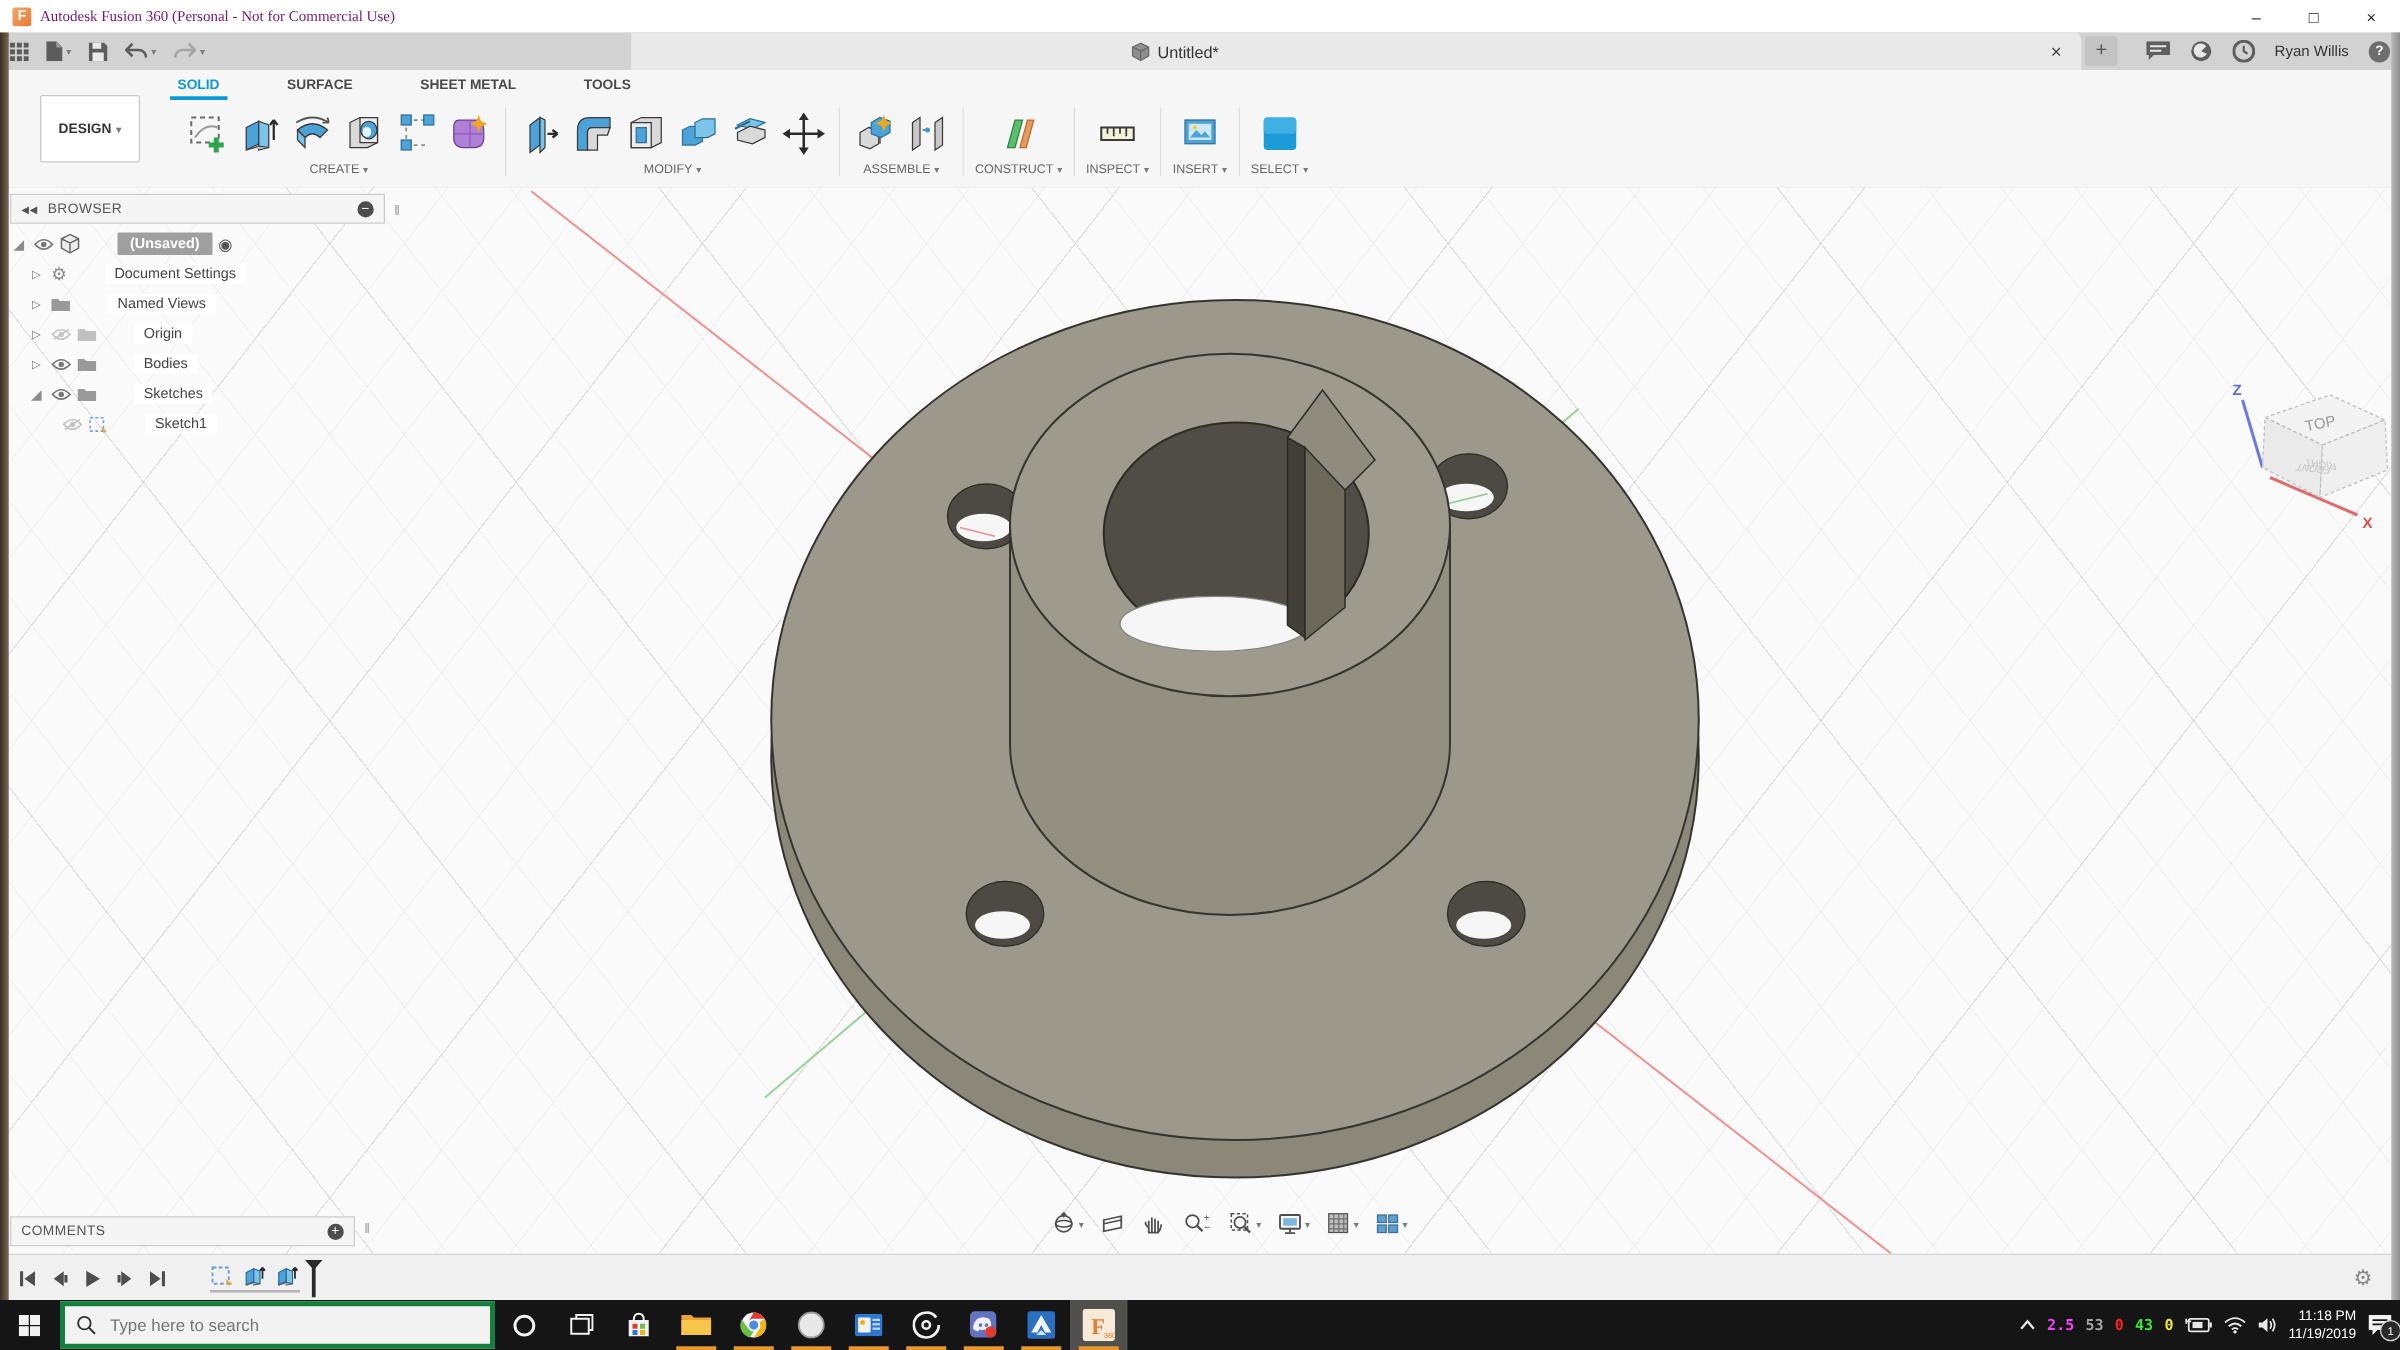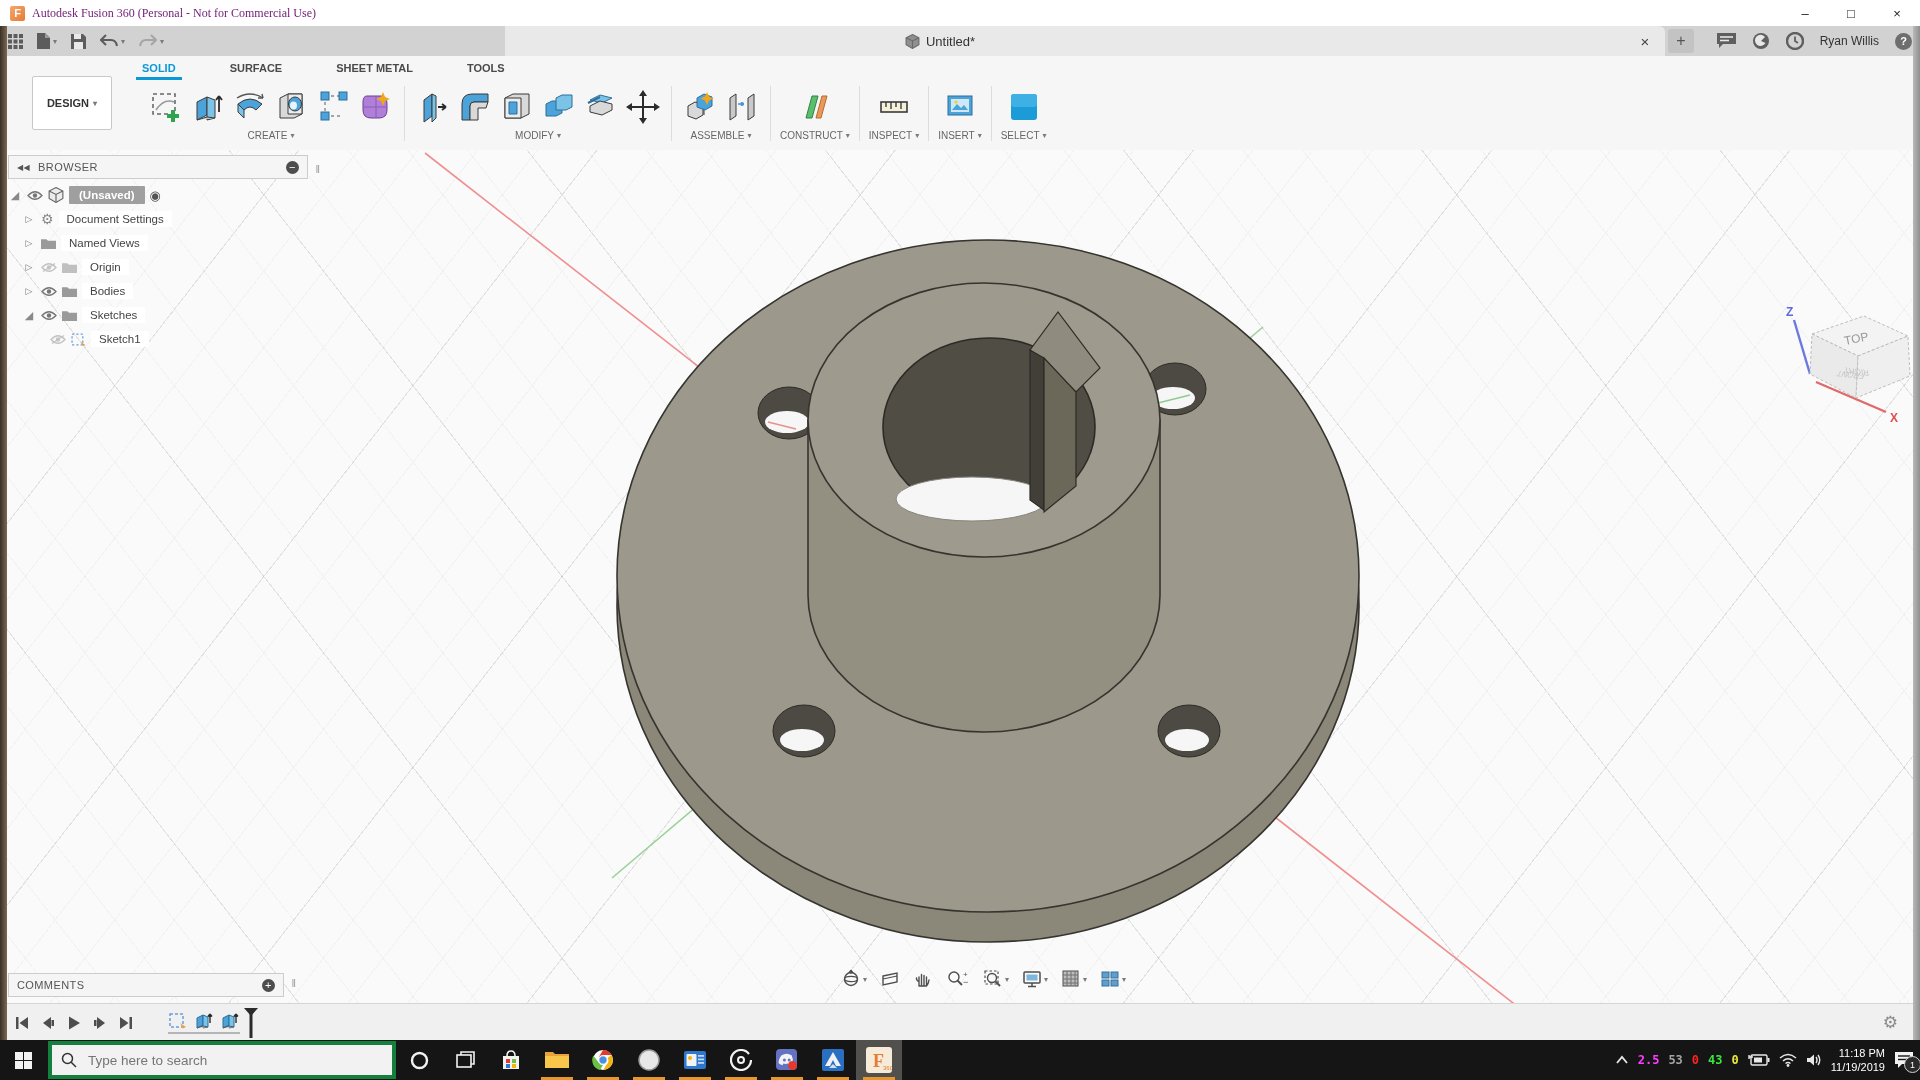--- a/index.html
+++ b/index.html
@@ -52,21 +52,21 @@
 
   
   .browser{position:absolute;left:8px;top:5px;width:300px;font-size:11.5px;color:#444;}
   .panel-head{height:22px;background:rgba(244,244,244,.95);border:1px solid #ccc;display:flex;align-items:center;padding:0 8px;color:#555;font-size:11px;letter-spacing:.4px;}
   .panel-head .collapse{font-size:8px;margin-right:8px;color:#555;}
   .head-btn{margin-left:auto;width:13px;height:13px;border-radius:50%;background:#4d4d4d;color:#fff;font-size:11px;line-height:11px;display:flex;align-items:center;justify-content:center;}
   .grip{position:absolute;right:-12px;top:4px;color:#999;font-size:11px;}
   .tree{margin-top:4px;}
   .trow{height:24px;display:flex;align-items:center;gap:5px;}
   .tw{display:inline-flex;width:14px;justify-content:center;color:#777;font-size:9px;}
-  .tlabel{background:rgba(255,255,255,.92);padding:2px 8px;border-radius:1px;}
+  .tlabel{background:rgba(255,255,255,.92);padding:2px 8px;border-radius:1px;margin-left:25px;}
   .root-label{background:#9f9f9f;color:#fff;font-weight:bold;padding:3px 10px;}
   .radio{color:#555;font-size:13px;}
   .indent1{margin-left:14px;}
   .indent2{margin-left:42px;}
 
   
   .comments{position:absolute;left:8px;top:823px;width:276px;}
 
   
   .viewcube{position:absolute;left:1768px;top:152px;cursor:pointer;}

